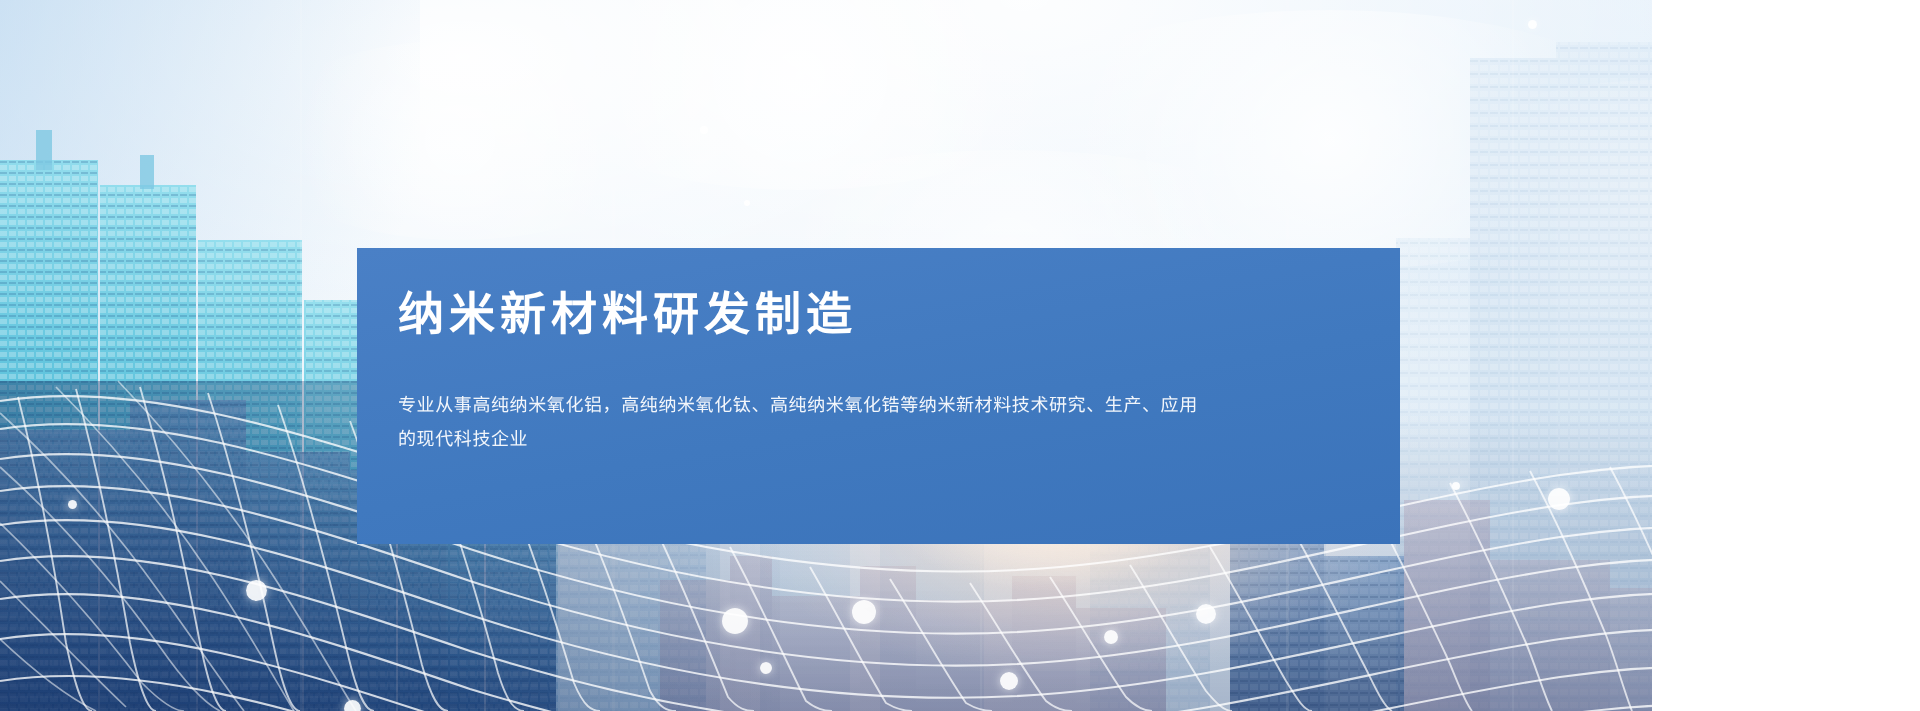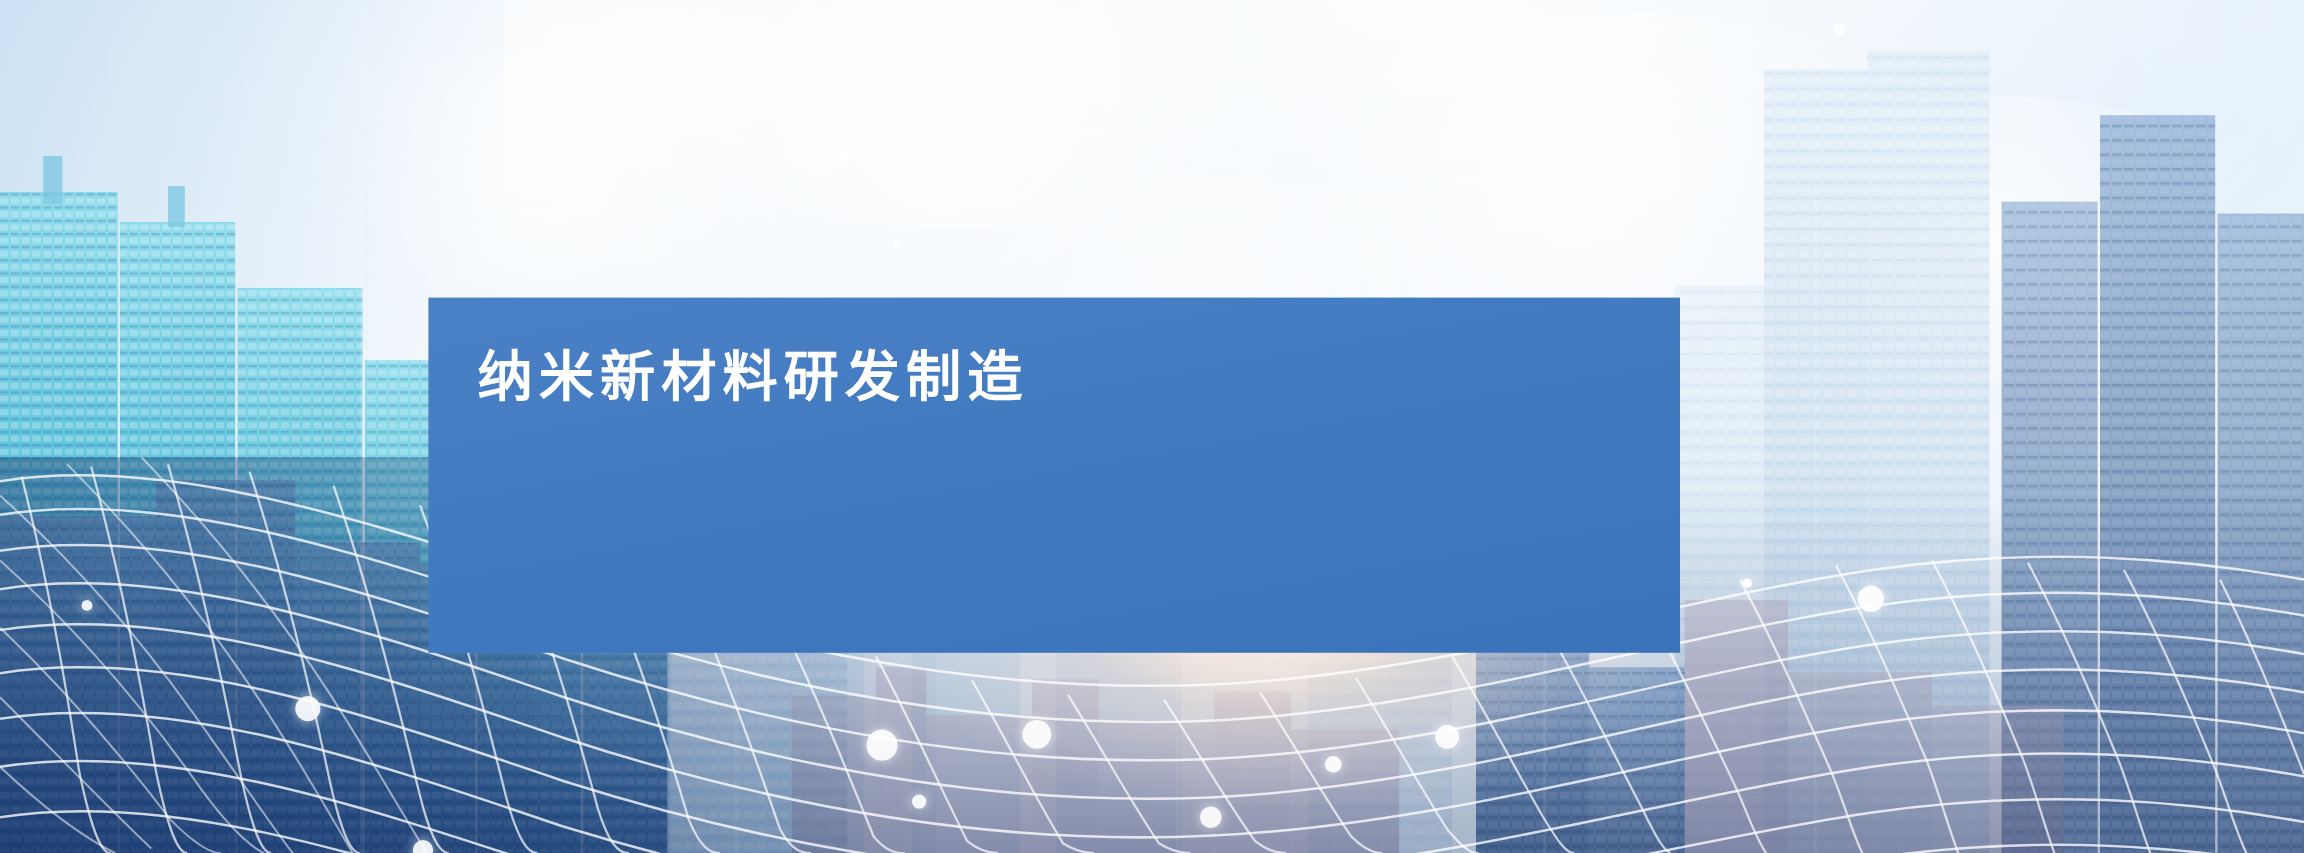--- a/index.html
+++ b/index.html
@@ -7,24 +7,24 @@
     margin: 0;
     padding: 0;
     background: #ffffff;
   }
   body {
     font-family: "Liberation Sans", "DejaVu Sans", sans-serif;
   }
 
   .banner {
     position: relative;
-    width: 1920px;
+    width: 1652px;
     height: 711px;
     overflow: hidden;
-    background: #f97316;
+    background: #a21caf;
   }
 
   
   .sky {
     position: absolute;
     inset: 0;
     background:
       radial-gradient(ellipse 900px 420px at 28% 8%, rgba(255,255,255,0.95) 0%, rgba(255,255,255,0) 70%),
       radial-gradient(ellipse 1100px 500px at 62% 0%, rgba(255,255,255,0.9) 0%, rgba(255,255,255,0) 72%),
       radial-gradient(ellipse 700px 360px at 90% 16%, rgba(224,238,250,0.9) 0%, rgba(224,238,250,0) 70%),
@@ -371,15 +371,16 @@
   <div class="node" style="left:1548px; top:488px; width:22px; height:22px;"></div>
   <div class="node" style="left:1452px; top:482px; width:8px;  height:8px;"></div>
   <div class="node" style="left:440px;  top:468px; width:7px;  height:7px;"></div>
   <div class="node" style="left:960px;  top:516px; width:10px; height:10px;"></div>
   <div class="node" style="left:700px;  top:126px; width:8px;  height:8px;"></div>
   <div class="node" style="left:744px;  top:200px; width:6px;  height:6px;"></div>
   <div class="node" style="left:1528px; top:20px;  width:9px;  height:9px;"></div>
 
   <div class="panel">
     <h1 class="panel-title">纳米新材料研发制造</h1>
+    <p class="panel-desc">专业从事高纯纳米氧化铝，高纯纳米氧化钛、高纯纳米氧化锆等纳米新材料技术研究、生产、应用的现代科技企业</p>
   </div>
 
 </div>
 
 </body></html>

